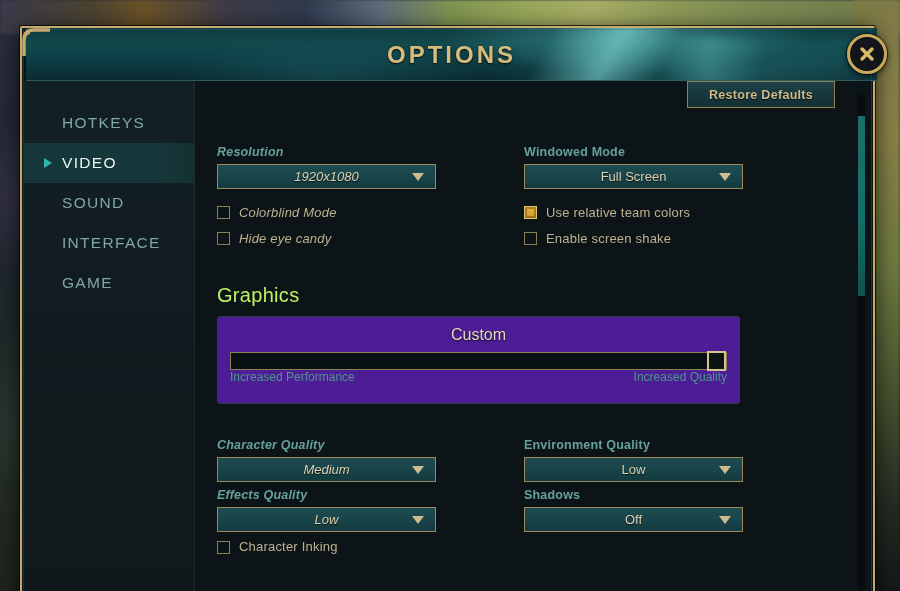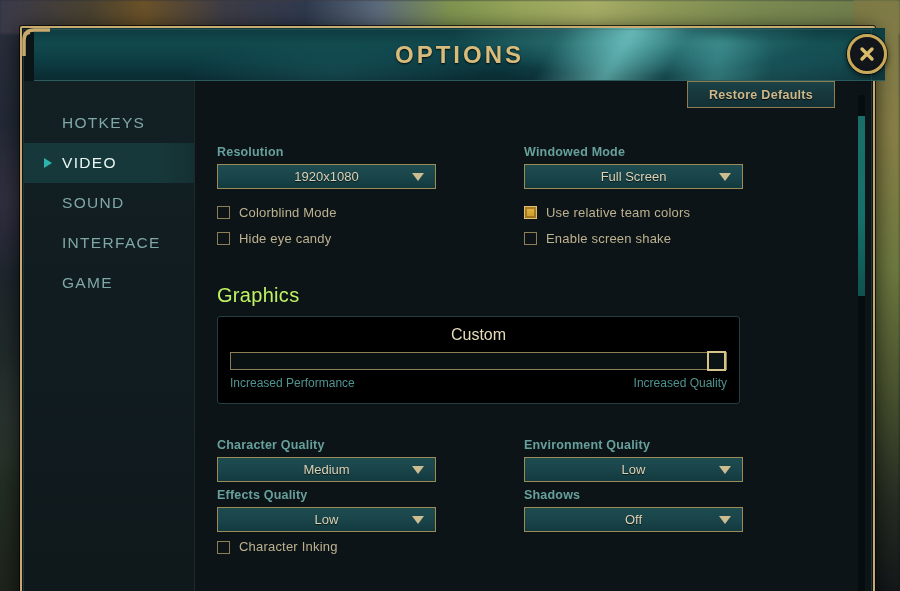--- a/index.html
+++ b/index.html
@@ -52,21 +52,21 @@
   }
 
   
   #corner-tl {
     position:absolute; left:-10px; top:-10px; width:40px; height:40px;
     pointer-events:none; z-index:6;
   }
 
   
   #header {
-    position:absolute; left:12px; top:0; width:100%; height:53px;
+    position:absolute; left:4px; top:0; width:100%; height:53px;
     background:
       radial-gradient(ellipse 260px 60px at 600px 6px, rgba(120,230,225,.35), transparent 70%),
       radial-gradient(ellipse 320px 70px at 700px 46px, rgba(60,160,160,.30), transparent 72%),
       radial-gradient(ellipse 200px 46px at 300px 44px, rgba(40,120,124,.28), transparent 74%),
       linear-gradient(180deg,#0e3b40 0%,#11494d 30%,#0d3e45 62%,#0a2b31 100%);
     border-bottom:1px solid #2a5c5e;
     overflow:hidden;
   }
   #header-swoosh {
     position:absolute; right:130px; top:-26px; width:300px; height:90px;
@@ -180,43 +180,43 @@
   }
   .cb-box.checked {
     background:linear-gradient(180deg,#e3b83f 0%,#c89a2d 100%);
     border-color:#e0c070;
     box-shadow:inset 0 0 0 2px rgba(120,84,20,.55);
   }
   .cb-label { font-size:13px; color:#bdb290; letter-spacing:.2px; }
 
   
   .row2 { display:flex; }
-  .col-left { width:307px; flex:none; }
+  .col-left { width:307px; flex:none;font-style:italic; }
   .col-right { flex:1; }
 
   
   #graphics-panel {
     margin-top:9px; width:523px; height:88px;
     border:1px solid #22403f; border-radius:3px;
-    background:#000000;
+    background:#4c1d95;
     padding:9px 12px 0 12px; position:relative;
   }
   #graphics-preset {
     text-align:center; font-size:16px; color:#e6dcbc;
     text-shadow:0 1px 2px rgba(0,0,0,.8); margin-bottom:8px;
   }
   #slider-track {
     position:relative; height:18px;
     border:1px solid #8d7f55; background:#0a1113;
   }
   #slider-handle {
     position:absolute; top:-2px; width:19px; height:20px;
     background:#0c1315; border:2px solid #d6c38a;
   }
-  .slider-caps { display:flex; justify-content:space-between; margin-top:6px;text-align:center; }
+  .slider-caps { display:flex; justify-content:space-between; margin-top:0;text-align:center; }
   .slider-caps span { font-size:12px; color:#4e9490; }
 
   
   #scrollbar-track {
     position:absolute; right:6px; top:14px; width:7px; bottom:0;
     background:#070d0e;
   }
   #scrollbar-thumb {
     position:absolute; left:0; width:7px; top:0; height:163px;
     background:linear-gradient(180deg,#1a6e68 0%,#157069 55%,#0f524e 100%);

